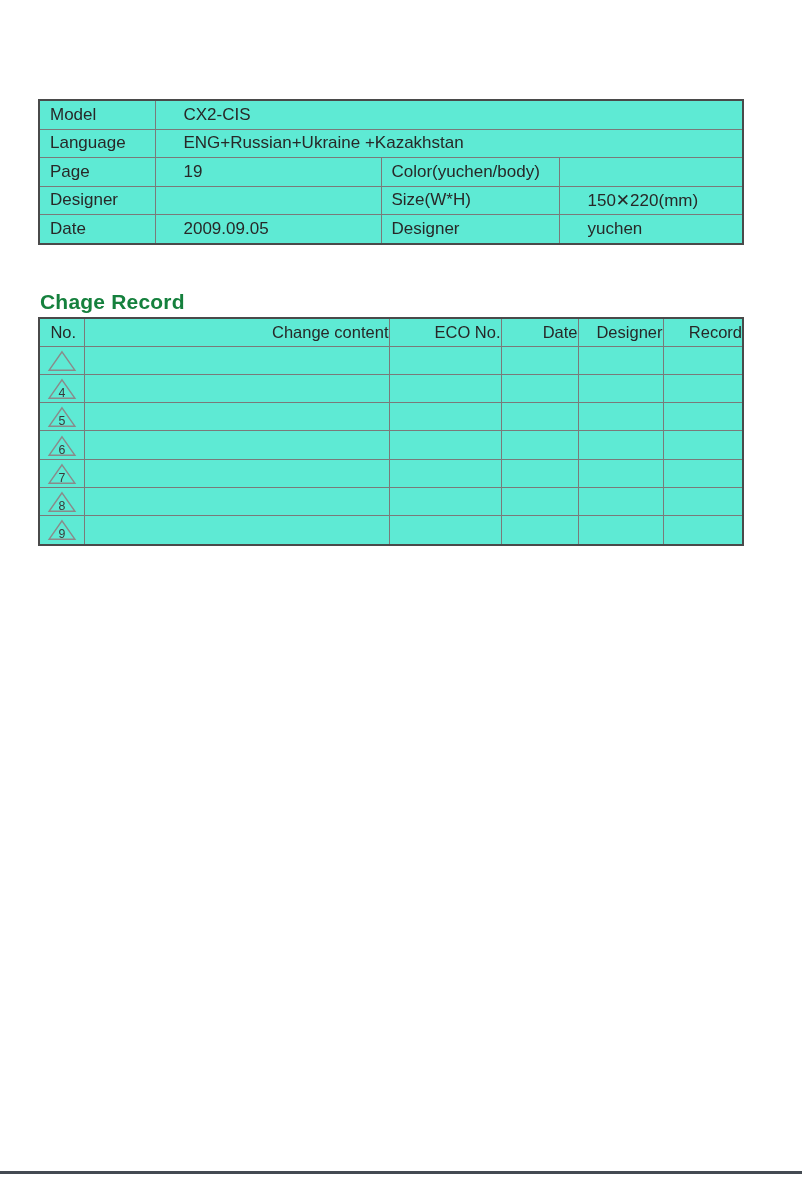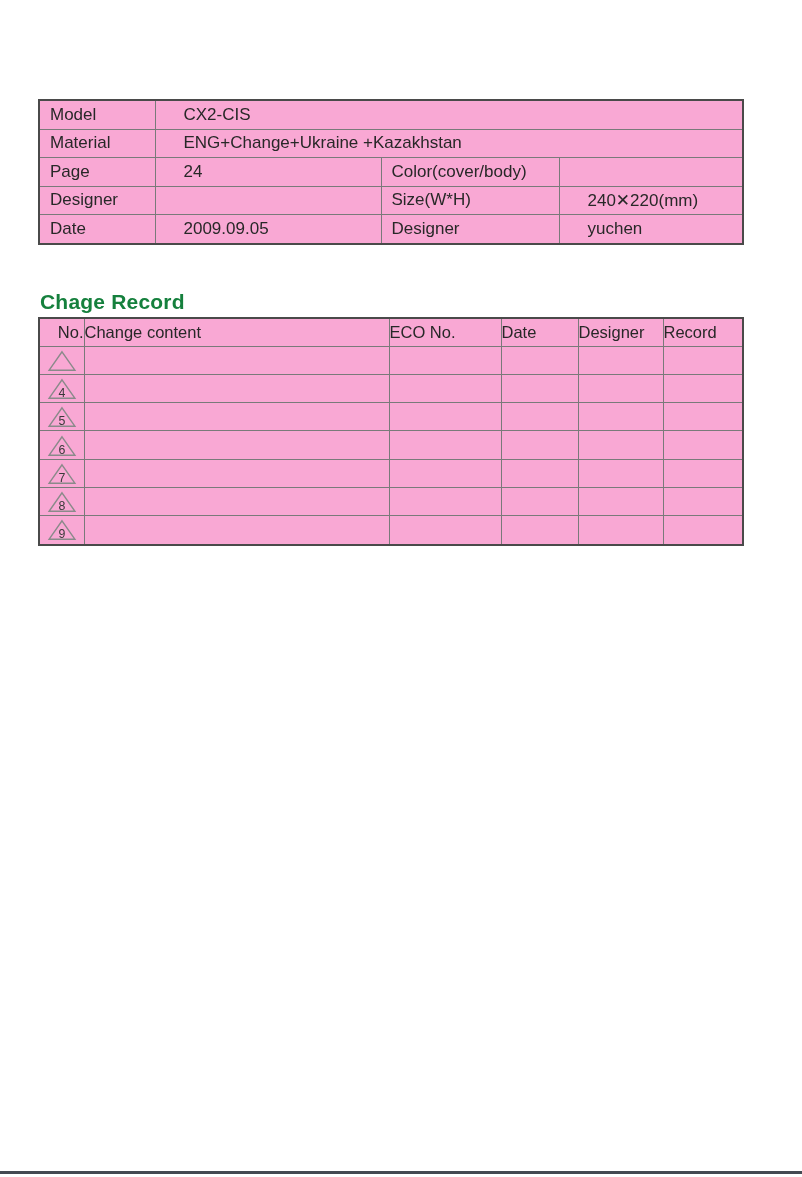--- a/index.html
+++ b/index.html
@@ -5,21 +5,21 @@
   html, body { margin:0; padding:0; background:#ffffff; }
   .page {
     position:relative;
     width:802px; height:1177px;
     background:#ffffff;
     font-family:"Liberation Sans","DejaVu Sans",sans-serif;
     color:#282828;
     overflow:hidden;
   }
 
-  table { border-collapse:collapse; table-layout:fixed; position:absolute; background:#f9a8d4; }
+  table { border-collapse:collapse; table-layout:fixed; position:absolute; background:#5eead4; }
 
   
   .spec { left:38px; top:99px; width:704px; border:2px solid #4a4a4a; }
   .spec td {
     border:1px solid #7a7a7a;
     font-size:17px;
     height:27.5px;
     vertical-align:middle;
     padding:0 2px 0 10px;
     white-space:nowrap;
@@ -35,24 +35,24 @@
     color:#15803d;
     letter-spacing:0.2px;
   }
 
   
   .change { left:38px; top:317px; width:704px; border:2px solid #4a4a4a; }
   .change th, .change td { border:1px solid #7a7a7a; overflow:hidden; }
   .change th {
     font-size:16.5px; font-weight:normal;
     height:26.5px; vertical-align:middle;
-    text-align:left; white-space:nowrap;
+    text-align:right; white-space:nowrap;
     padding:0;
   }
-  .change th.no-h { text-align:right; padding-left:3px;margin-left:48px; }
+  .change th.no-h { text-align:center; padding-left:3px;margin-left:48px; }
   .change td { height:25.3px; }
   .no-cell { text-align:center; vertical-align:middle; padding:0; }
 
   svg.tri { display:block; margin:1px auto 0 auto; width:32px; height:22px; overflow:visible; }
   svg.tri polygon { fill:none; stroke:#8a8a8a; stroke-width:1.6; }
   svg.tri text {
     font-size:13.5px; fill:#3a3a3a;
     font-family:"Liberation Sans","DejaVu Sans",sans-serif;
   }
 
@@ -74,34 +74,34 @@
         <col style="width:226px">
         <col style="width:178px">
         <col style="width:184px">
     </colgroup>
     <tbody>
       <tr>
         <td class="lbl">Model</td>
         <td class="val" colspan="3">CX2-CIS</td>
       </tr>
       <tr>
-        <td class="lbl">Material</td>
-        <td class="val" colspan="3">ENG+Change+Ukraine +Kazakhstan</td>
+        <td class="lbl">Language</td>
+        <td class="val" colspan="3">ENG+Russian+Ukraine +Kazakhstan</td>
       </tr>
       <tr>
         <td class="lbl">Page</td>
-        <td class="val">24</td>
-        <td class="lbl">Color(cover/body)</td>
+        <td class="val">19</td>
+        <td class="lbl">Color(yuchen/body)</td>
         <td class="val"></td>
       </tr>
       <tr>
         <td class="lbl">Designer</td>
         <td class="val"></td>
         <td class="lbl">Size(W*H)</td>
-        <td class="val">240✕220(mm)</td>
+        <td class="val">150✕220(mm)</td>
       </tr>
       <tr>
         <td class="lbl">Date</td>
         <td class="val">2009.09.05</td>
         <td class="lbl">Designer</td>
         <td class="val">yuchen</td>
       </tr>
     </tbody>
   </table>
 

